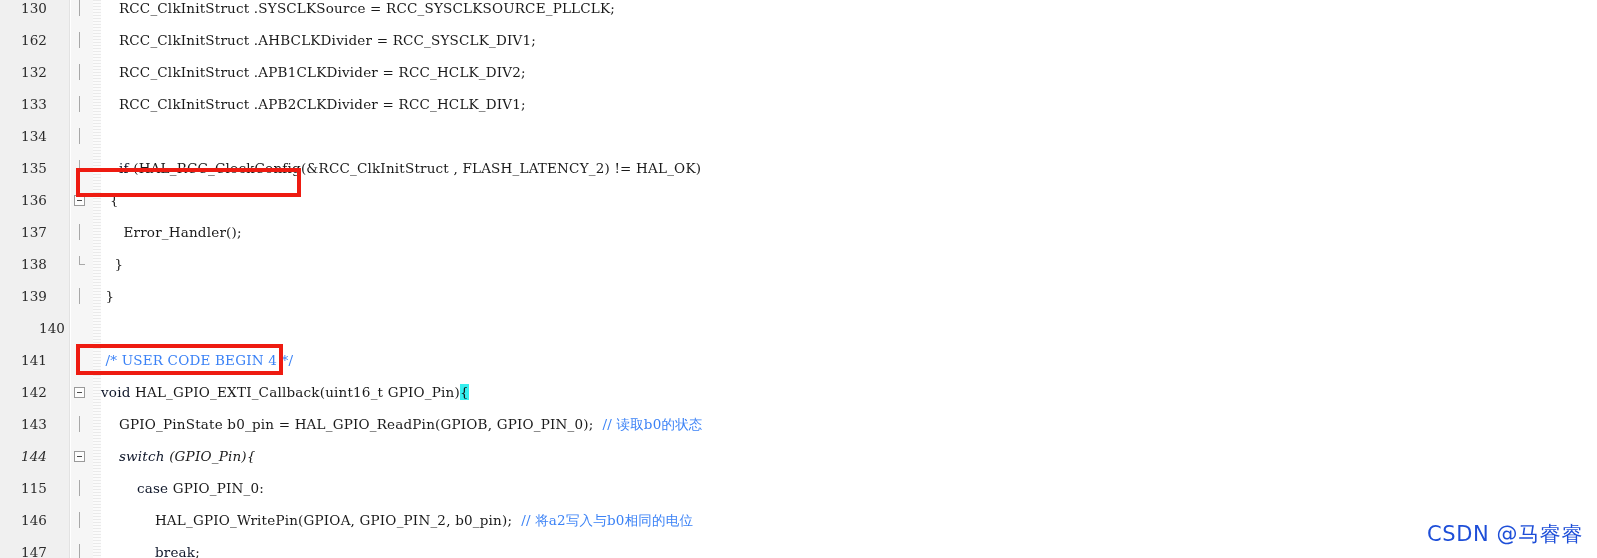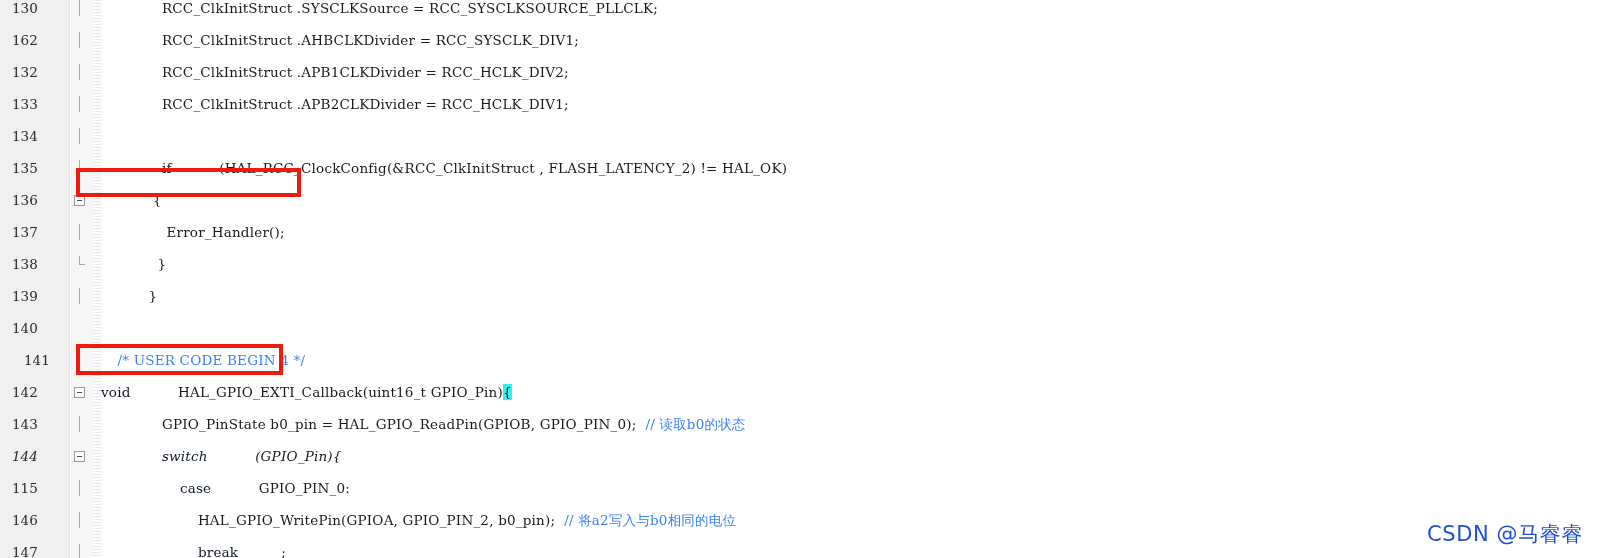--- a/index.html
+++ b/index.html
@@ -50,23 +50,23 @@
   .row {
     position: relative;
     height: 16px;
     line-height: 16px;
     white-space: pre;
     font-size: 13.5px;
   }
 
   .lineno {
     position: absolute;
-    left: 12px; top: 0;
+    left: 3px; top: 0;
     width: 62px;
-    text-align: left;
+    text-align: center;
     color: #2b2b2b;
     font-size: 13.5px;
     font-family: "DejaVu Serif", "Liberation Serif", serif;
   }
 
   .code {
     position: absolute;
     left: 101px; top: 0;
     right: 0;
     color: #1a1a1a;
@@ -108,21 +108,21 @@
     content: "";
     position: absolute;
     left: 0; top: 8px;
     width: 6px; height: 1px;
     background: #a8a8a8;
   }
 
   
   .kw   { color: #0f172a; margin-top: 24px; }
   .cmt  { color: #3b82f6; }
-  .plain{ color: #1a1a1a; margin-left: 43px; }
+  .plain{ color: #1a1a1a; }
   .brace-hl {
     background: #34efef;
     color: #111;
   }
 
   
   .redbox {
     position: absolute;
     border: 4px solid #ee1b11;
     background: transparent;
@@ -154,22 +154,22 @@
       <div class="row" style="top: 0px;"><span class="lineno">130</span><span class="fold-line"></span><span class="code"><span class="plain">    RCC_ClkInitStruct .SYSCLKSource = RCC_SYSCLKSOURCE_PLLCLK;</span></span></div>
       <div class="row" style="top: 16px;"><span class="lineno">162</span><span class="fold-line"></span><span class="code"><span class="plain">    RCC_ClkInitStruct .AHBCLKDivider = RCC_SYSCLK_DIV1;</span></span></div>
       <div class="row" style="top: 32px;"><span class="lineno">132</span><span class="fold-line"></span><span class="code"><span class="plain">    RCC_ClkInitStruct .APB1CLKDivider = RCC_HCLK_DIV2;</span></span></div>
       <div class="row" style="top: 48px;"><span class="lineno">133</span><span class="fold-line"></span><span class="code"><span class="plain">    RCC_ClkInitStruct .APB2CLKDivider = RCC_HCLK_DIV1;</span></span></div>
       <div class="row" style="top: 64px;"><span class="lineno">134</span><span class="fold-line"></span><span class="code"><span class="plain"></span></span></div>
       <div class="row" style="top: 80px;"><span class="lineno">135</span><span class="fold-line"></span><span class="code"><span class="plain">    </span><span class="kw">if</span><span class="plain"> (HAL_RCC_ClockConfig(&amp;RCC_ClkInitStruct , FLASH_LATENCY_2) != HAL_OK)</span></span></div>
       <div class="row" style="top: 96px;"><span class="lineno">136</span><span class="fold-box"></span><span class="code"><span class="plain">  {</span></span></div>
       <div class="row" style="top: 112px;"><span class="lineno">137</span><span class="fold-line"></span><span class="code"><span class="plain">     Error_Handler();</span></span></div>
       <div class="row" style="top: 128px;"><span class="lineno">138</span><span class="fold-end"></span><span class="code"><span class="plain">   }</span></span></div>
       <div class="row" style="top: 144px;"><span class="lineno">139</span><span class="fold-line"></span><span class="code"><span class="plain"> }</span></span></div>
-      <div class="row" style="top: 160px;"><span class="lineno">140</span><span class="code"><span class="plain"></span></span></div>
-      <div class="row" style="top: 176px; margin-left: 12px;"><span class="lineno">141</span><span class="code"><span class="cmt"> /* USER CODE BEGIN 4 */</span></span></div>
+      <div class="row" style="top: 160px; margin-left: 18px;"><span class="lineno">140</span><span class="code"><span class="plain"></span></span></div>
+      <div class="row" style="top: 176px;"><span class="lineno">141</span><span class="code"><span class="cmt"> /* USER CODE BEGIN 4 */</span></span></div>
       <div class="row" style="top: 192px;"><span class="lineno">142</span><span class="fold-box"></span><span class="code"><span class="kw">void</span><span class="plain"> HAL_GPIO_EXTI_Callback(uint16_t GPIO_Pin)</span><span class="brace-hl">{</span></span></div>
       <div class="row" style="top: 208px;"><span class="lineno">143</span><span class="fold-line"></span><span class="code"><span class="plain">    GPIO_PinState b0_pin = HAL_GPIO_ReadPin(GPIOB, GPIO_PIN_0);  </span><span class="cmt">// 读取b0的状态</span></span></div>
       <div class="row" style="top: 224px; font-style: italic;"><span class="lineno">144</span><span class="fold-box"></span><span class="code"><span class="plain">    </span><span class="kw">switch</span><span class="plain"> (GPIO_Pin){</span></span></div>
       <div class="row" style="top: 240px;"><span class="lineno">115</span><span class="fold-line"></span><span class="code"><span class="plain">        </span><span class="kw">case</span><span class="plain"> GPIO_PIN_0:</span></span></div>
       <div class="row" style="top: 256px;"><span class="lineno">146</span><span class="fold-line"></span><span class="code"><span class="plain">            HAL_GPIO_WritePin(GPIOA, GPIO_PIN_2, b0_pin);  </span><span class="cmt">// 将a2写入与b0相同的电位</span></span></div>
       <div class="row" style="top: 272px;"><span class="lineno">147</span><span class="fold-line"></span><span class="code"><span class="plain">            </span><span class="kw">break</span><span class="plain">;</span></span></div>
     </div>
 
   <div id="annotations">
       <div class="redbox" style="left: 76px; top: 168px; width: 225px; height: 29px;"></div>

